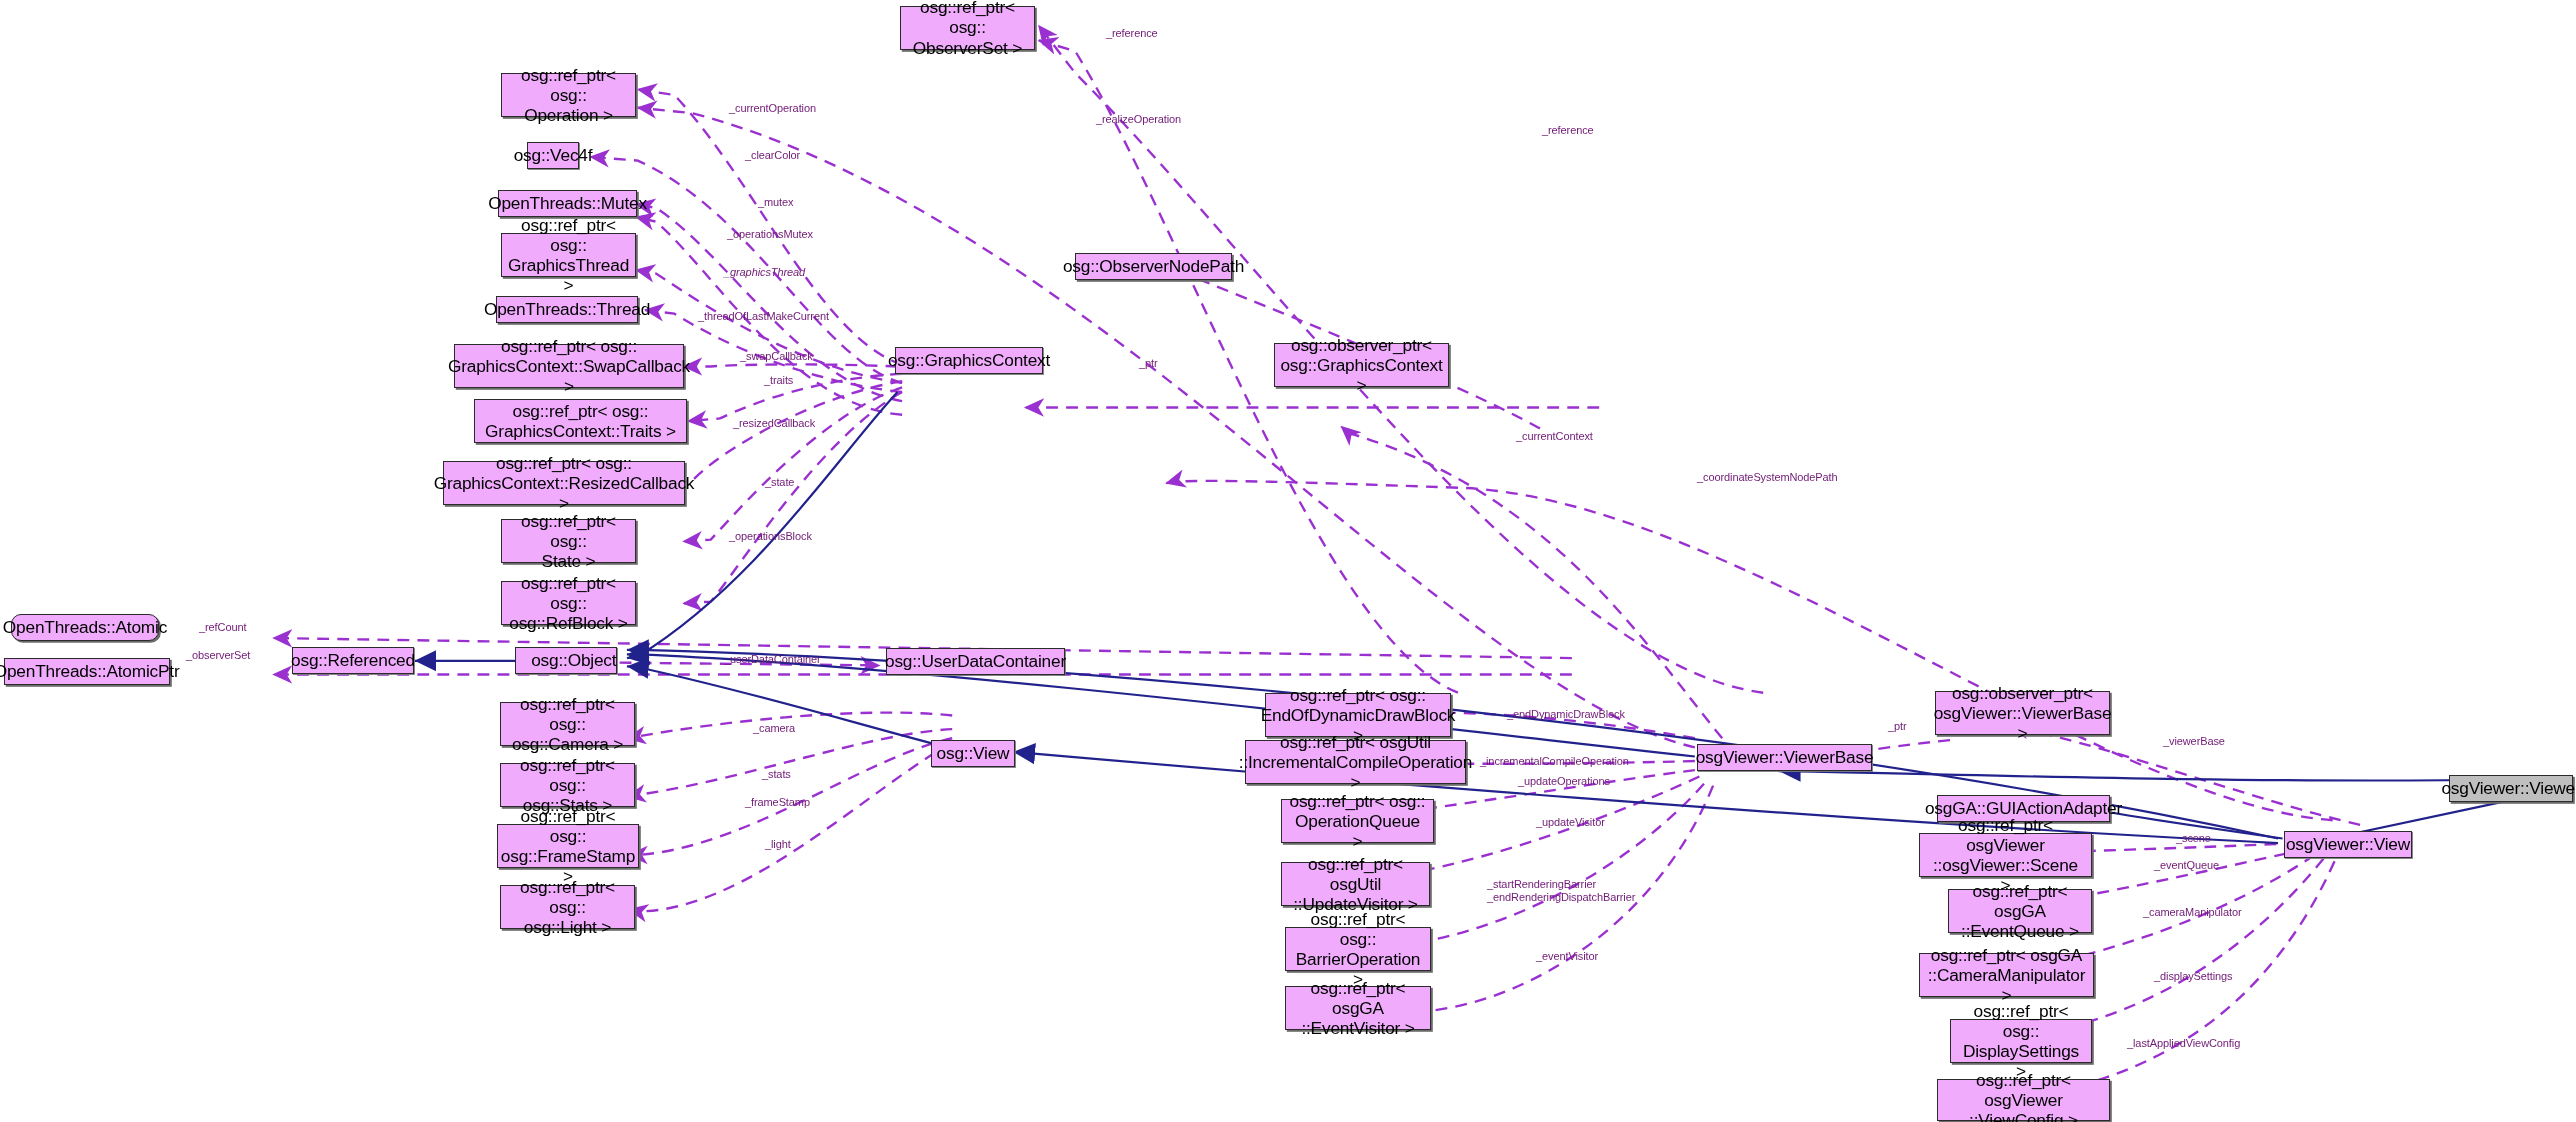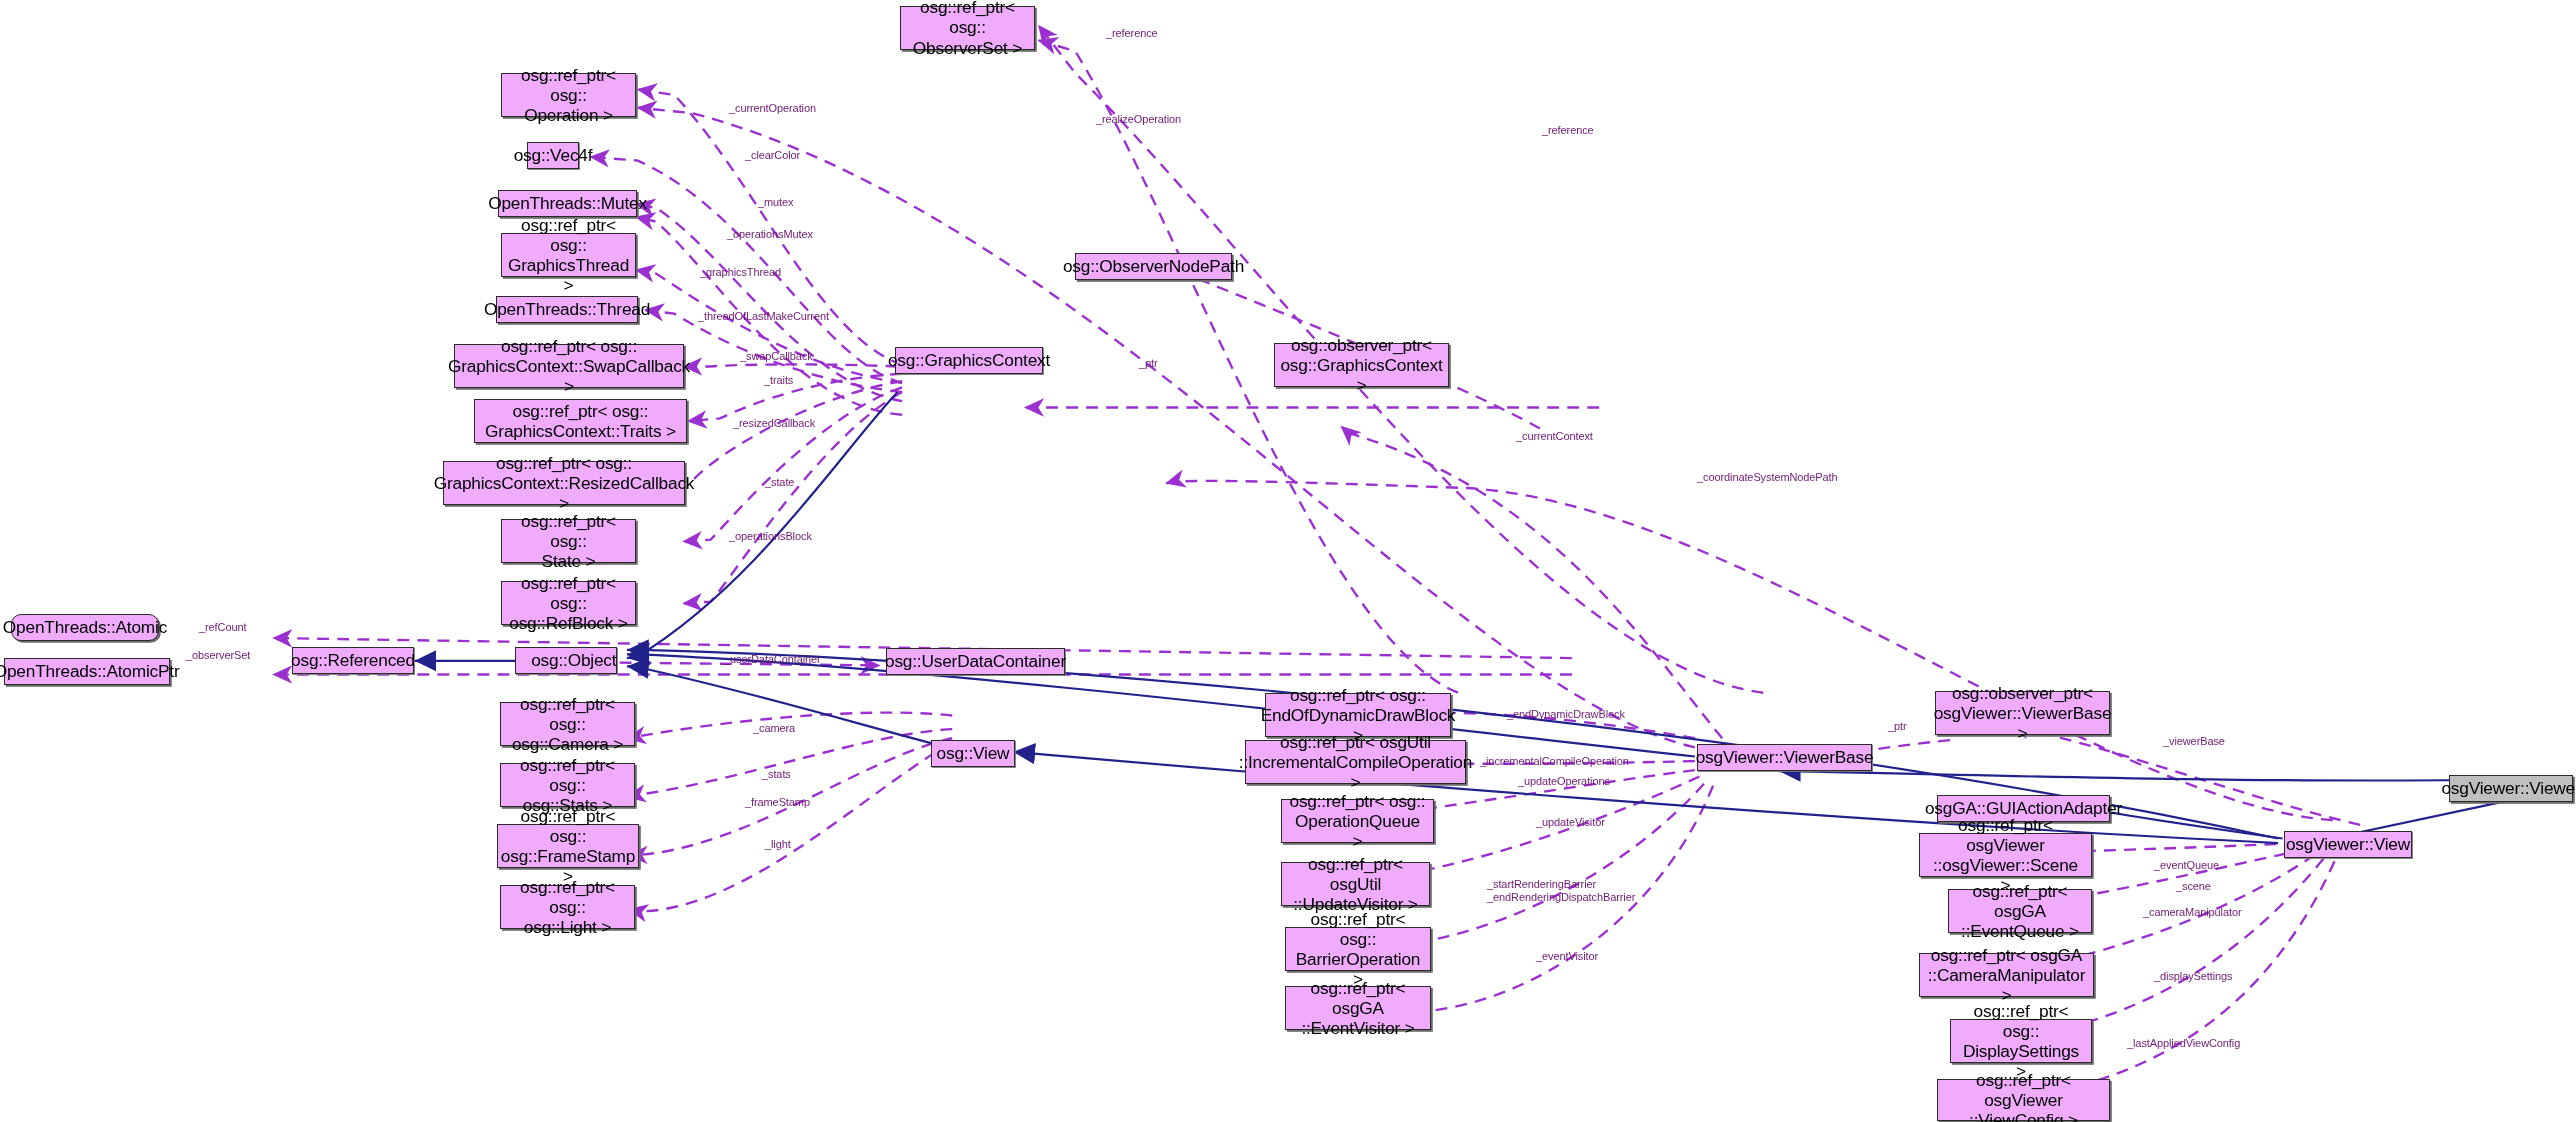--- a/index.html
+++ b/index.html
@@ -286,21 +286,21 @@
   <div class="edge-label" style="left:1096px; top:113px;">_realizeOperation</div>
 
   <div class="edge-label" style="left:1542px; top:124px;">_reference</div>
 
   <div class="edge-label" style="left:745px; top:149px;">_clearColor</div>
 
   <div class="edge-label" style="left:758px; top:196px;">_mutex</div>
 
   <div class="edge-label" style="left:727px; top:228px;">_operationsMutex</div>
 
-  <div class="edge-label" style="left:700px; top:266px;">_graphicsThread</div>
+  <div class="edge-label" style="left:724px; top:266px;font-style:italic;">_graphicsThread</div>
 
   <div class="edge-label" style="left:698px; top:310px;">_threadOfLastMakeCurrent</div>
 
   <div class="edge-label" style="left:740px; top:350px;">_swapCallback</div>
 
   <div class="edge-label" style="left:764px; top:374px;">_traits</div>
 
   <div class="edge-label" style="left:733px; top:417px;">_resizedCallback</div>
 
   <div class="edge-label" style="left:765px; top:476px;">_state</div>
@@ -337,21 +337,21 @@
 
   <div class="edge-label two-line" style="left:1487px; top:878px;">_startRenderingBarrier
 _endRenderingDispatchBarrier</div>
 
   <div class="edge-label" style="left:1536px; top:950px;">_eventVisitor</div>
 
   <div class="edge-label" style="left:1888px; top:720px;">_ptr</div>
 
   <div class="edge-label" style="left:2163px; top:735px;">_viewerBase</div>
 
-  <div class="edge-label" style="left:2176px; top:880px;">_scene</div>
+  <div class="edge-label" style="left:2176px; top:832px;">_scene</div>
 
   <div class="edge-label" style="left:2154px; top:859px;">_eventQueue</div>
 
   <div class="edge-label" style="left:2143px; top:906px;">_cameraManipulator</div>
 
   <div class="edge-label" style="left:2154px; top:970px;">_displaySettings</div>
 
   <div class="edge-label" style="left:2127px; top:1037px;">_lastAppliedViewConfig</div>
 
 </div>

